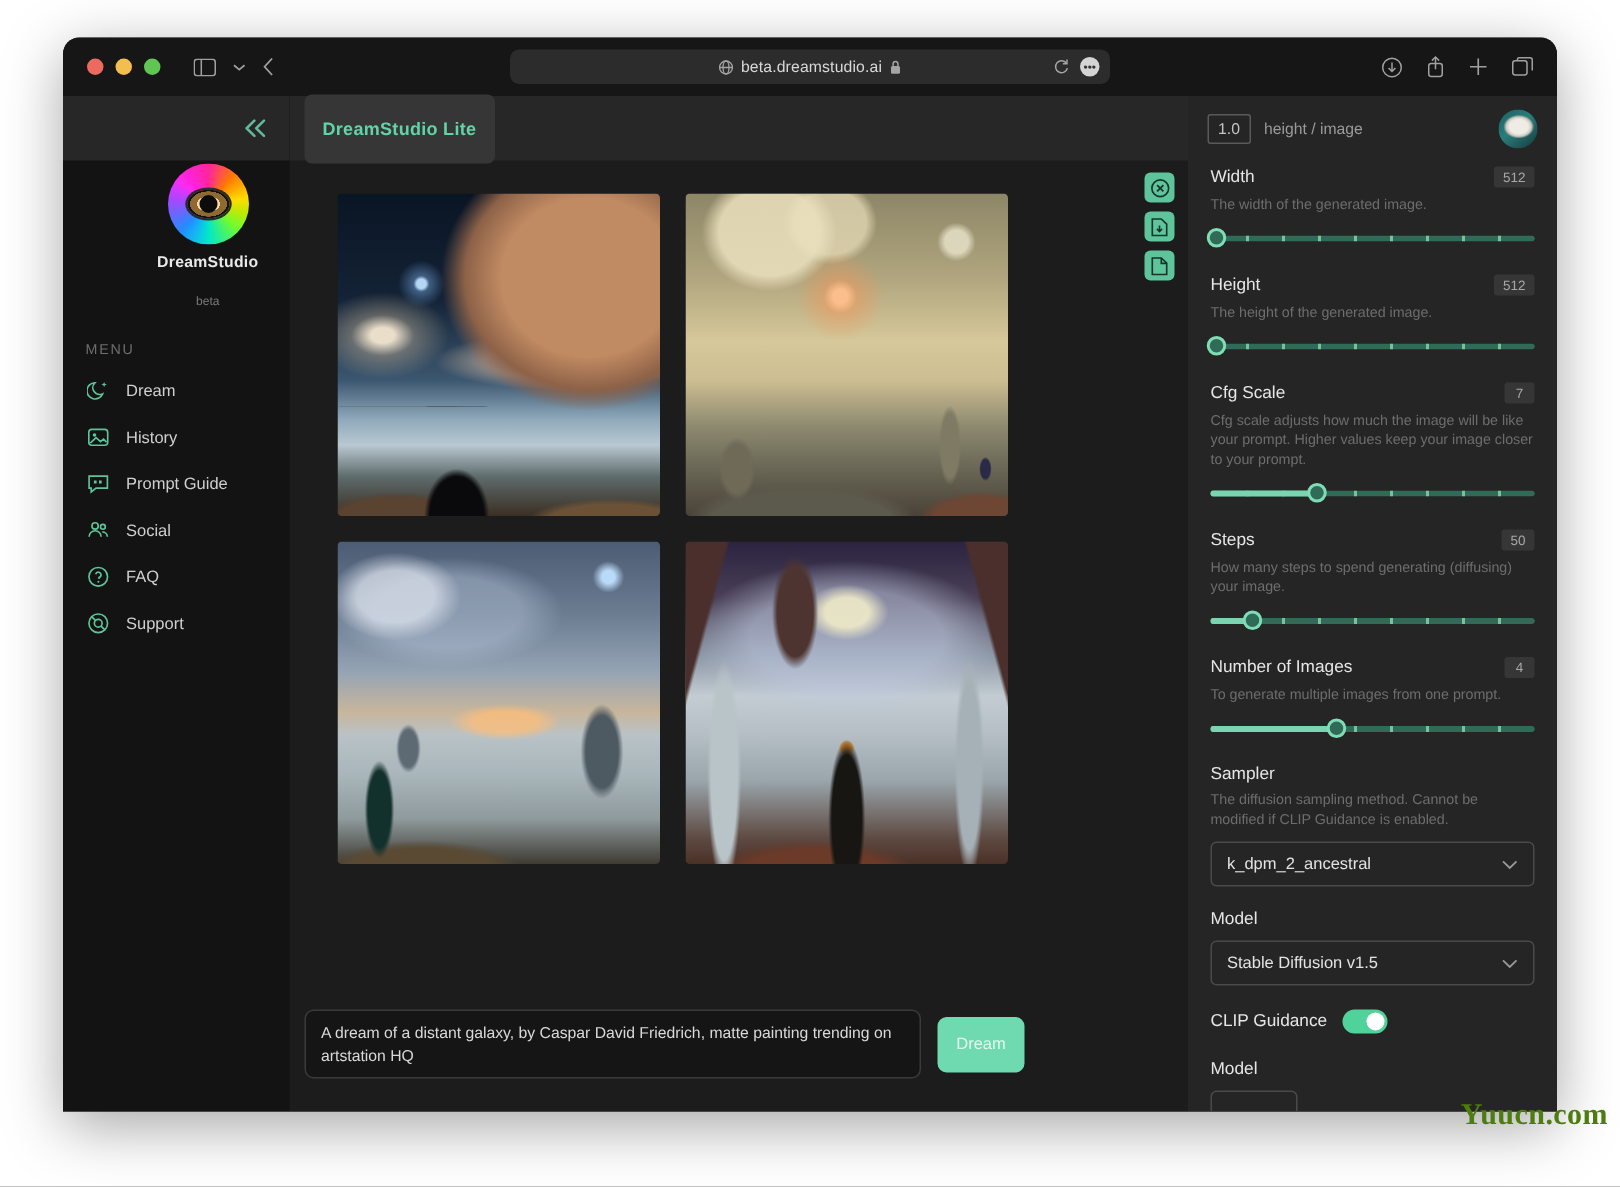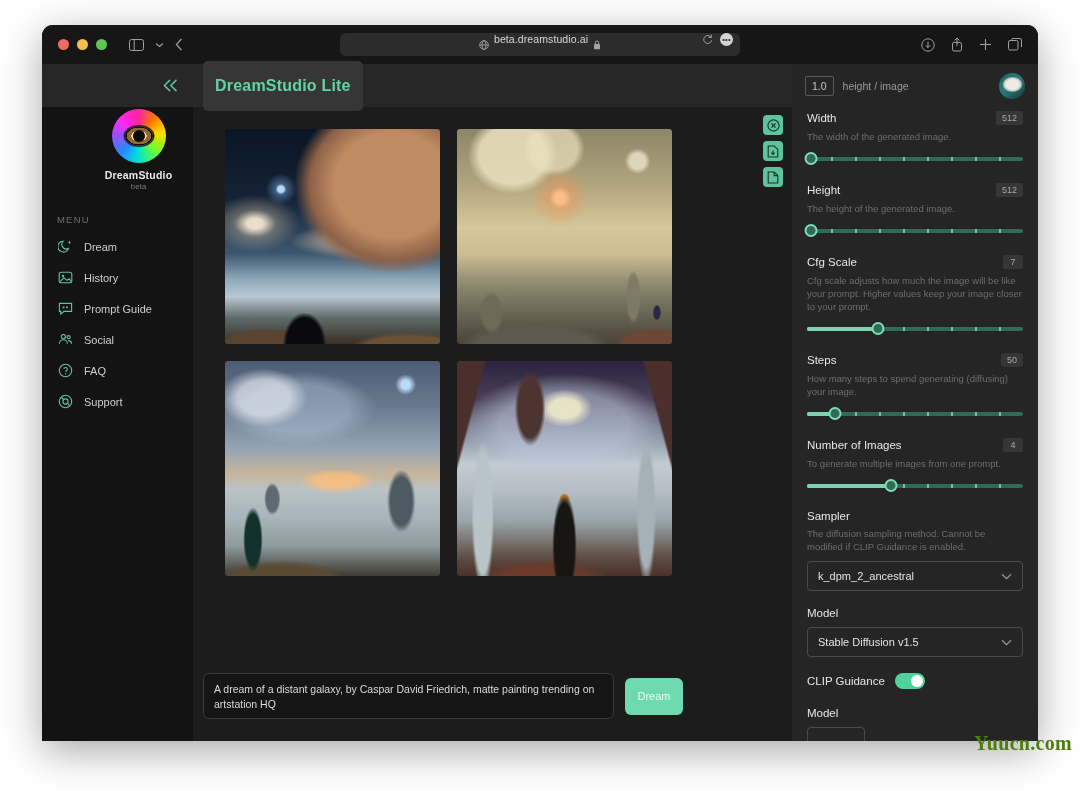--- a/index.html
+++ b/index.html
@@ -37,21 +37,21 @@
 
   .chrome-left-icons { display: flex; align-items: center; gap: 11px; margin-left: 22px; }
   .cicon { color: #b9b9b9; opacity: .85; display: flex; align-items: center; }
 
   .urlbar {
     position: absolute;
     left: 50%; transform: translateX(-50%);
     width: 400px; height: 23px;
     background: #2c2c2c;
     border-radius: 6px;
-    display: flex; justify-content: center;
+    display: flex; align-items: center; justify-content: center;
     gap: 5px;
   }
   .url-text { color: #d8d8d8; font-size: 10.5px; letter-spacing: .1px; }
   .url-right { position: absolute; right: 7px; display: flex; align-items: center; gap: 7px; }
   .ext-pill {
     width: 13px; height: 13px; border-radius: 50%;
     background: #d4d4d4; color: #333;
     font-size: 8px; display: flex; align-items: center; justify-content: center;
     line-height: 1;
   }
@@ -102,21 +102,21 @@
     border-radius: 50%;
     box-shadow: 0 0 0 1.5px #2a2a2a;
   }
   .logo-eye::after {
     content:""; position:absolute; left:50%; top:50%;
     transform: translate(-50%,-50%);
     width: 12px; height: 12px; border-radius:50%;
     background: #0c0c0c;
   }
   .brand-name { color: #e9e9e9; font-size: 10.5px; font-weight: bold; margin-top: 6px; letter-spacing: .2px; }
-  .brand-sub { color: #7a7a7a; font-size: 8px; margin-top: 1px; }
+  .brand-sub { color: #7a7a7a; font-size: 8px; margin-top: 15px; }
 
   .menu-label {
     color: #6e6e6e; font-size: 9.5px; letter-spacing: 1.2px;
     margin: 23px 0 6px 15px;
   }
   .nav-item {
     display: flex; align-items: center; gap: 10px;
     padding: 8px 0 8px 16px;
     color: #cfcfcf; font-size: 11px;
     cursor: pointer;
@@ -133,21 +133,21 @@
   }
   .center-top {
     height: 43px;
     background: #272727;
     display: flex; align-items: center;
     padding-left: 10px;
   }
   .lite-pill {
     background: #363636;
     color: #62d3a6;
-    font-size: 16px; font-weight: bold;
+    font-size: 12px; font-weight: bold;
     padding: 16px 12px;
     border-radius: 5px;
     letter-spacing: .2px;
   }
   .canvas {
     flex: 1;
     position: relative;
     padding: 22px 0 0 32px;
     overflow: hidden;
   }

